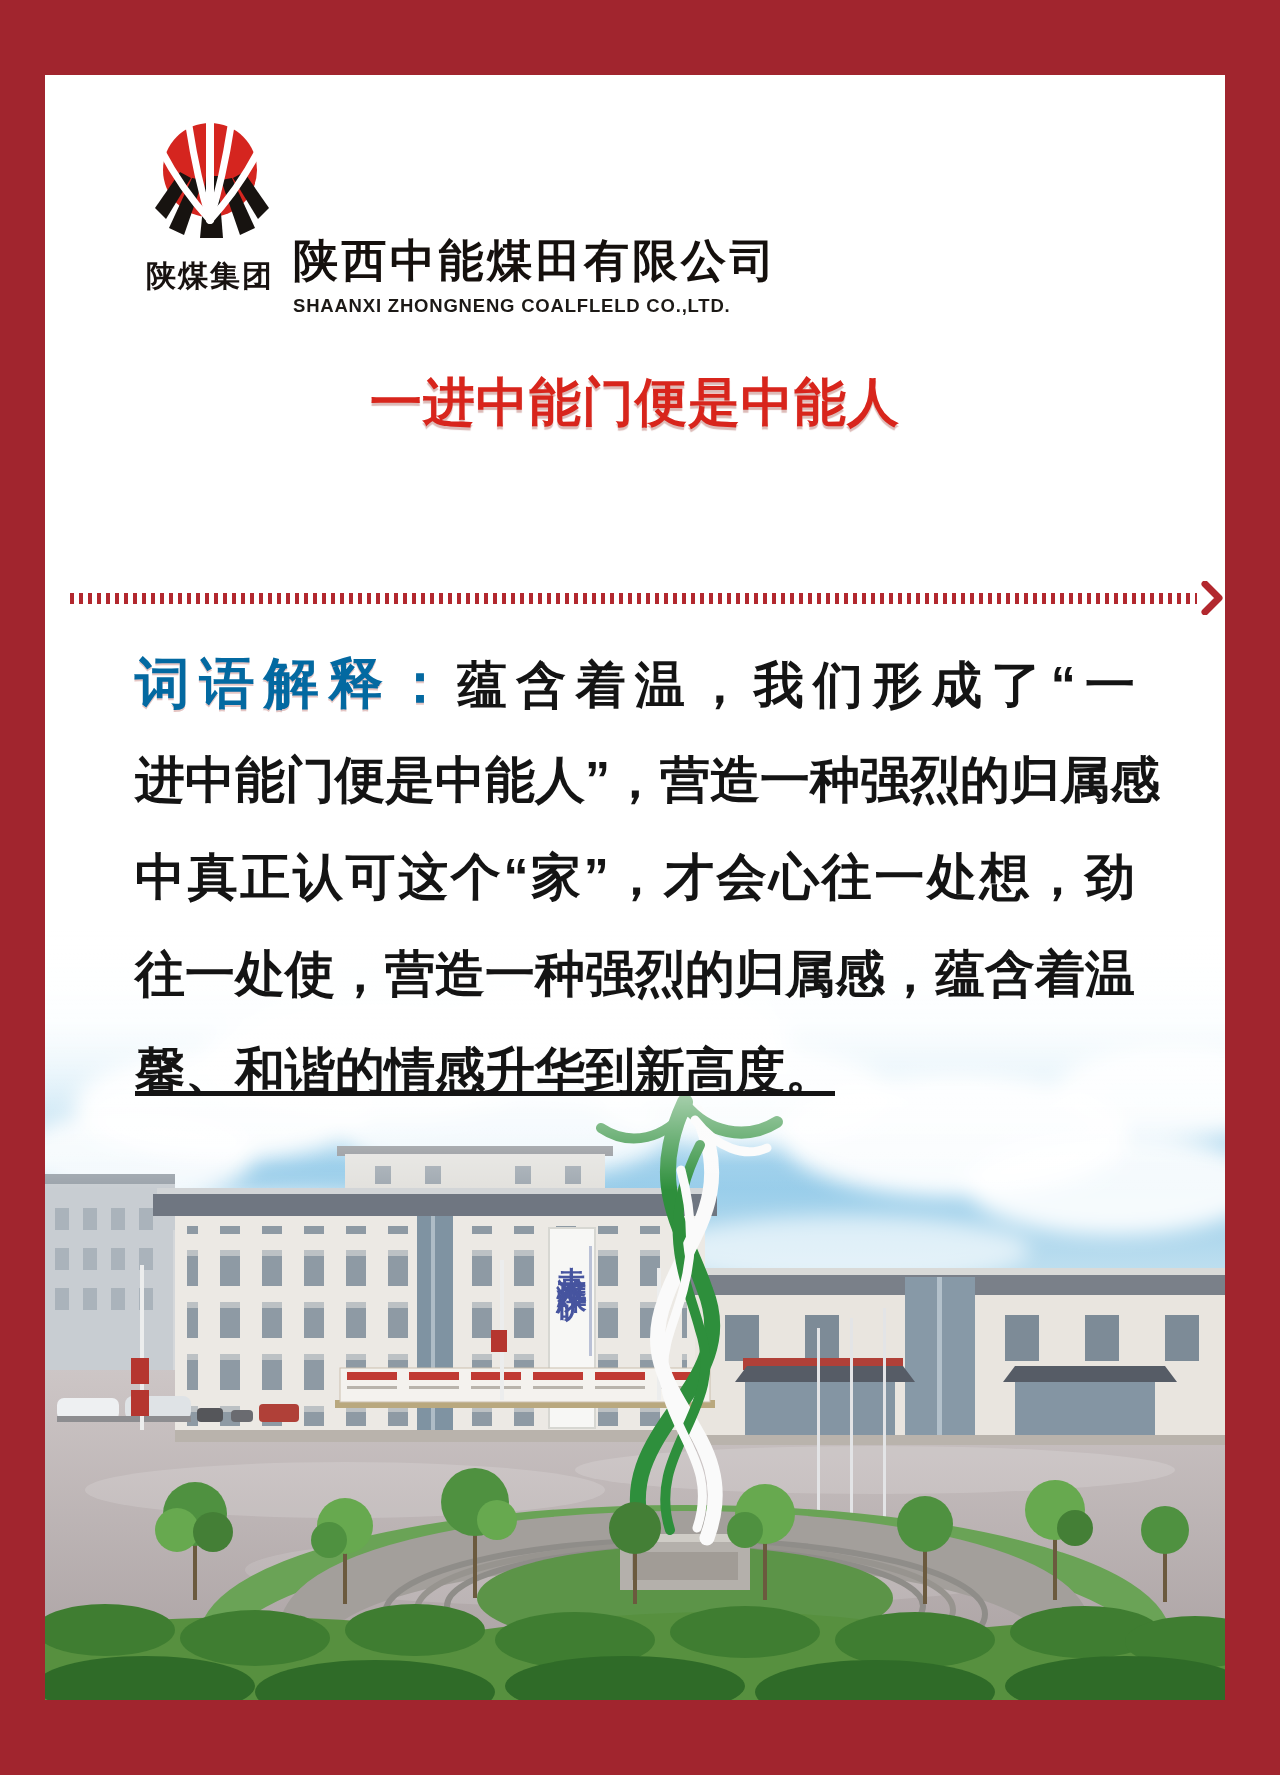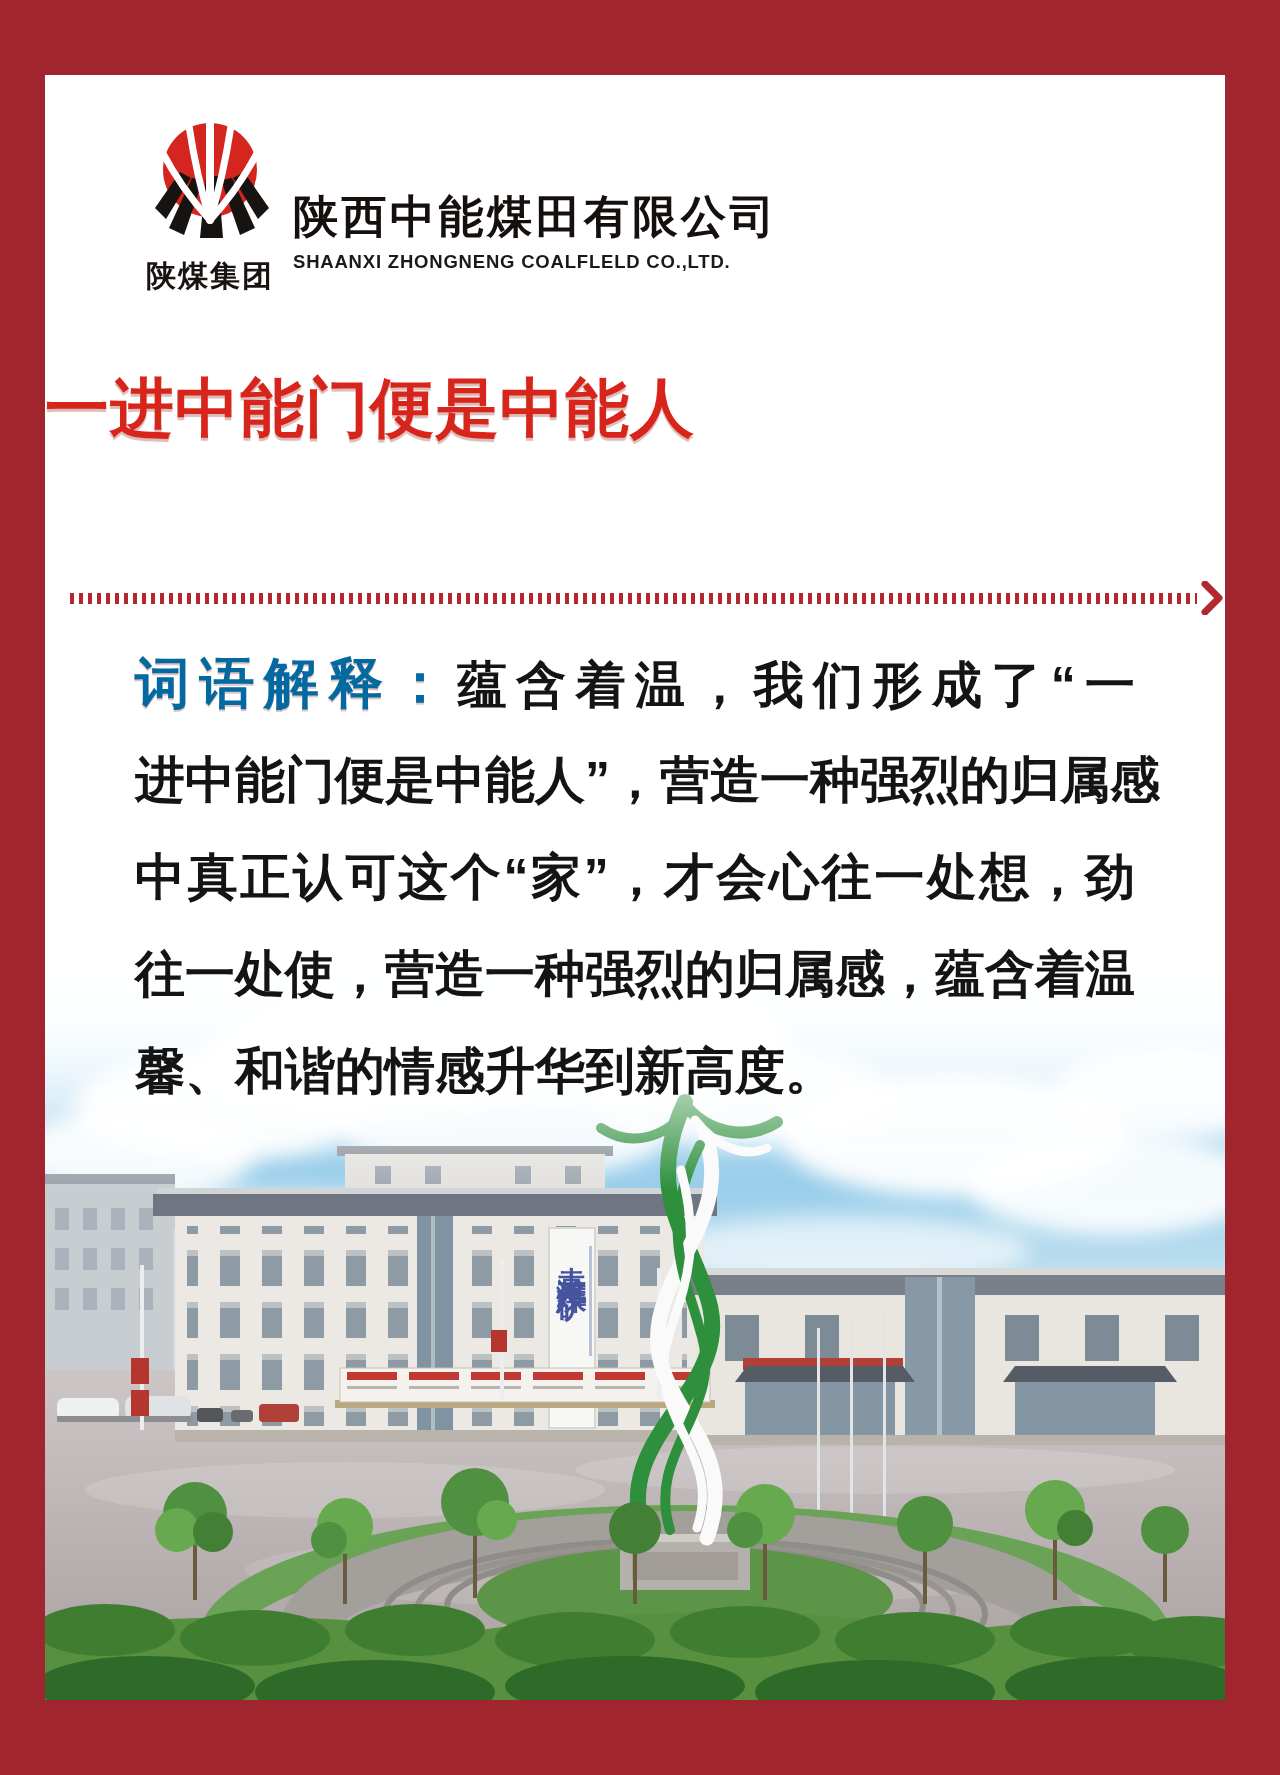--- a/index.html
+++ b/index.html
@@ -18,29 +18,30 @@
   .logo{position:absolute;left:95px;top:45px;width:140px;text-align:center;}
   .logo svg{display:block;margin:0 auto;}
   .logo-caption{
     margin-top:14px;font-size:30px;font-weight:900;color:#181210;
     letter-spacing:2px;white-space:nowrap;
   }
   .company{position:absolute;left:248px;top:112px;}
   .company-cn{
     font-size:45px;font-weight:900;color:#15100d;letter-spacing:3.5px;
     white-space:nowrap;
+    margin-top:44px;
   }
   .company-en{
     margin-top:4px;font-size:18.5px;font-weight:700;color:#1c1916;
     letter-spacing:0.8px;white-space:nowrap;
   }
   
   .title{
     position:absolute;left:0;top:300px;width:1180px;margin:0;
-    text-align:left;font-size:64px;line-height:1.05;font-weight:900;
+    text-align:center;font-size:52px;line-height:1.05;font-weight:900;
     color:#d8251c;letter-spacing:1px;
     text-shadow:0 3px 1px rgba(140,25,15,.30);
     white-space:nowrap;
   }
   
   .divider{
     position:absolute;left:25px;top:508px;width:1155px;height:30px;
     display:flex;align-items:center;
   }
   .divider .dots{
@@ -51,21 +52,21 @@
   
   .para{
     position:absolute;left:90px;top:560px;width:1000px;z-index:3;
     color:#141414;font-weight:600;
   }
   .para .line{
     font-size:50px;line-height:97px;height:97px;
     text-align:justify;text-align-last:justify;
     text-justify:inter-character;white-space:nowrap;overflow:visible;
   }
-  .para .line.last{text-align:center;text-align-last:left;}
+  .para .line.last{text-align:center;text-align-last:left;text-decoration:underline;}
   .para .label{
     color:#0369a1;font-weight:900;font-size:55px;
     text-shadow:0 2px 0 rgba(150,25,15,.25);
   }
   
   .photo{
     position:absolute;left:0;top:855px;width:1180px;height:770px;z-index:1;
   }
   .photo svg.scene{position:absolute;left:0;top:0;width:1180px;height:770px;}
   .photo-fade{

